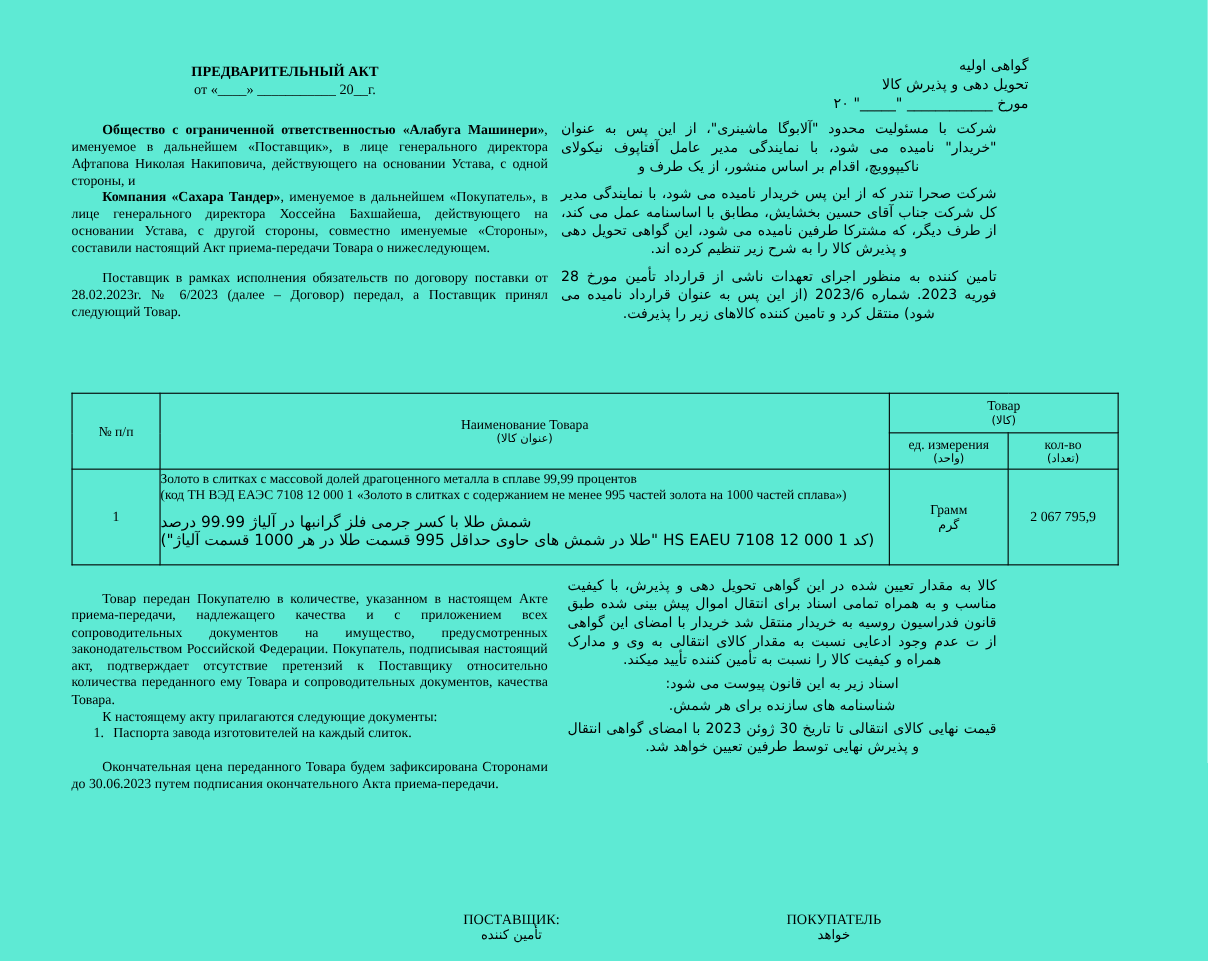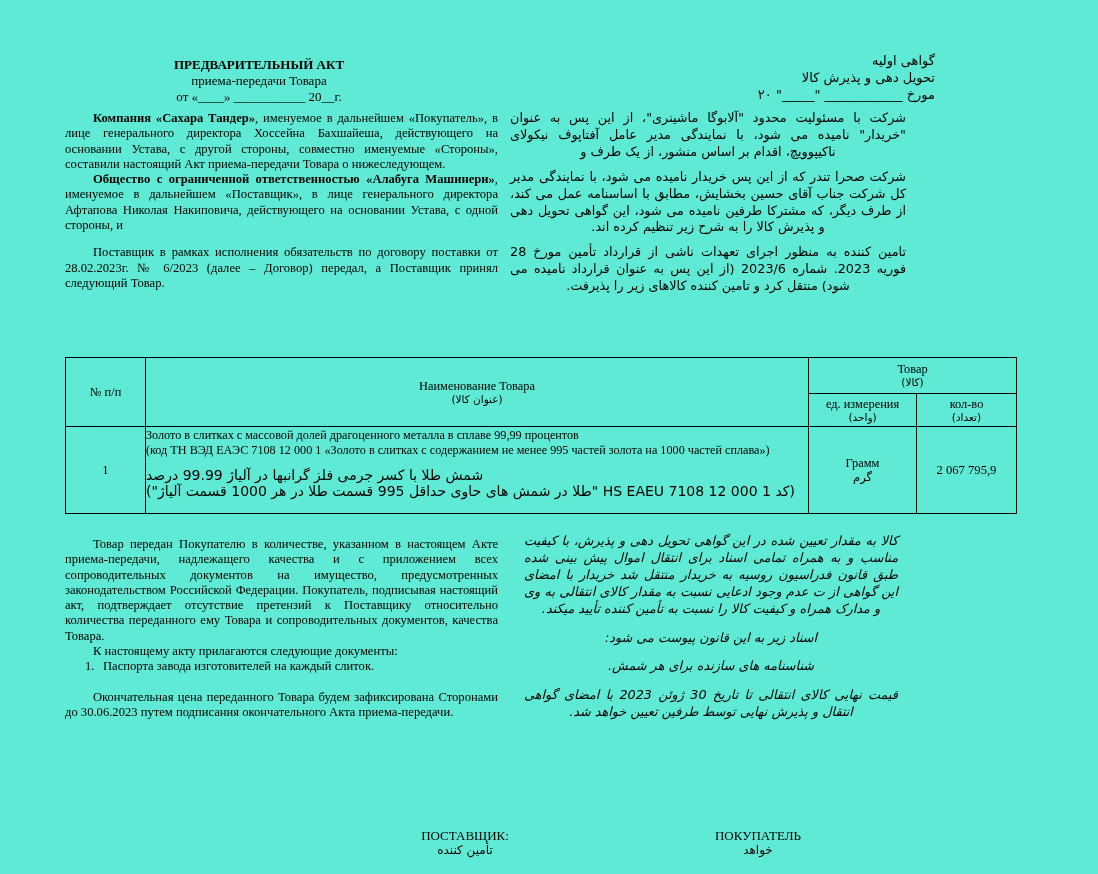--- a/index.html
+++ b/index.html
@@ -46,52 +46,51 @@
              font-family:"DejaVu Sans", sans-serif; }
   .row-qty  { text-align:center; vertical-align:middle; font-size:12.6px; }
 
   
   .ru-bottom { position:absolute; left:65px; top:537px; width:433px;
                font-size:12.6px; line-height:15.3px; }
   .ru-bottom .att-item { margin:0 0 0 20px; text-align:left; }
   .ru-bottom .att-item .num { display:inline-block; width:18px; }
   .ru-bottom p.final { margin-top:15px; }
   .fa-bottom { position:absolute; left:512px; top:521px; width:398px; }
-  .fa-bottom p { margin:12px;font-style:italic; }
+  .fa-bottom p { margin:4px; }
   .fa-bottom p.priced { margin-top:0; }
 
   
   .signatures { position:absolute; left:0; top:828px; width:878px; height:50px; }
   .sig-block { position:absolute; width:220px; text-align:center; }
   .sig-supplier { left:355px; }
   .sig-buyer { left:648px; }
   .sig-ru { font-size:13px; line-height:15px; }
   .sig-fa { font-size:12px; line-height:15px; direction:rtl;
             font-family:"DejaVu Sans", sans-serif; }
 </style>
 </head>
 <body>
 
 <div class="page">
 
   <div class="ru-header">
     <div class="t1">ПРЕДВАРИТЕЛЬНЫЙ АКТ</div>
-    <div>приема-передачи Товара</div>
     <div>от «____» ___________ 20__г.</div>
   </div>
 
   <div class="fa-header">
     <div>گواهی اولیه</div>
     <div>تحویل دهی و پذیرش کالا</div>
     <div>مورخ ____________ "_____" ۲۰</div>
   </div>
 
   <div class="ru-top">
+    <p><b>Общество с ограниченной ответственностью «Алабуга Машинери»</b><span>, именуемое в дальнейшем «Поставщик», в лице генерального директора Афтапова Николая Накиповича, действующего на основании Устава, с одной стороны, и</span></p>
     <p><b>Компания «Сахара Тандер»</b><span>, именуемое в дальнейшем «Покупатель», в лице генерального директора Хоссейна Бахшайеша, действующего на основании Устава, с другой стороны, совместно именуемые «Стороны», составили настоящий Акт приема-передачи Товара о нижеследующем.</span></p>
-    <p><b>Общество с ограниченной ответственностью «Алабуга Машинери»</b><span>, именуемое в дальнейшем «Поставщик», в лице генерального директора Афтапова Николая Накиповича, действующего на основании Устава, с одной стороны, и</span></p>
     <p class="gap"><span>Поставщик в рамках исполнения обязательств по договору поставки от 28.02.2023г. № 6/2023 (далее – Договор) передал, а Поставщик принял следующий Товар.</span></p>
   </div>
 
   <div class="fa-top fa-col">
     <p>شرکت با مسئولیت محدود "آلابوگا ماشینری"، از این پس به عنوان "خریدار" نامیده می شود، با نمایندگی مدیر عامل آفتاپوف نیکولای ناکیپوویچ، اقدام بر اساس منشور، از یک طرف و</p>
     <p>شرکت صحرا تندر که از این پس خریدار نامیده می شود، با نمایندگی مدیر کل شرکت جناب آقای حسین بخشایش، مطابق با اساسنامه عمل می کند، از طرف دیگر، که مشترکا طرفین نامیده می شود، این گواهی تحویل دهی و پذیرش کالا را به شرح زیر تنظیم کرده اند.</p>
     <p>تامین کننده به منظور اجرای تعهدات ناشی از قرارداد تأمین مورخ 28 فوریه 2023. شماره 2023/6 (از این پس به عنوان قرارداد نامیده می شود) منتقل کرد و تامین کننده کالاهای زیر را پذیرفت.</p>
   </div>
 
   <table class="goods-table">

